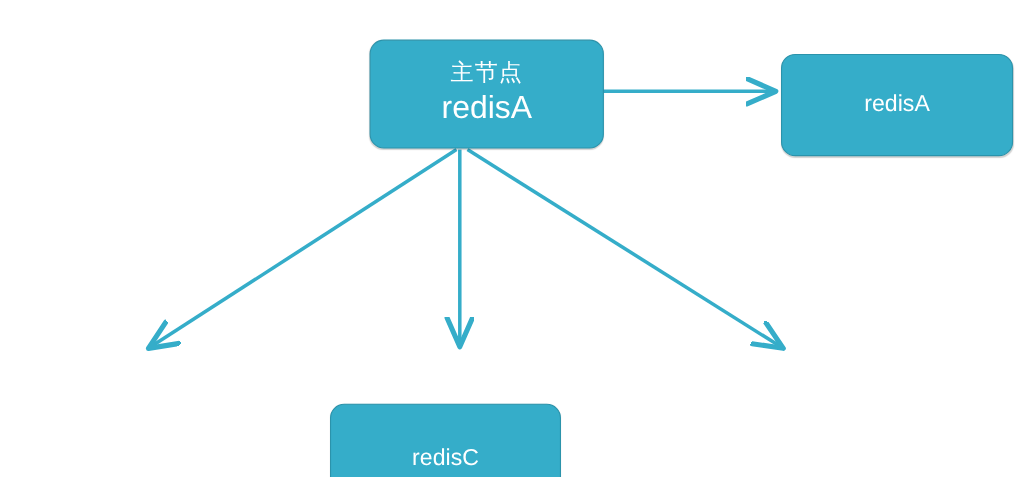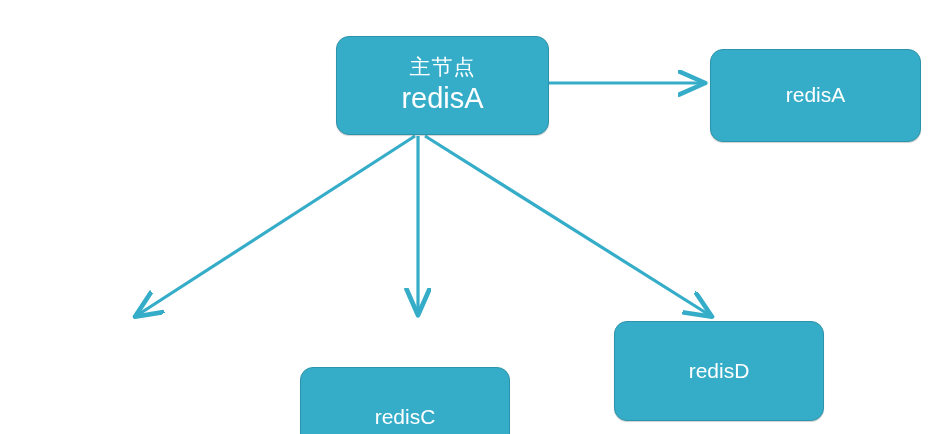--- a/index.html
+++ b/index.html
@@ -79,17 +79,14 @@
 
   <div class="node" style="left:710px; top:49px; width:211px; height:93px;">
     <div class="node-label">redisA</div>
   </div>
 
 
   <div class="node" style="left:300px; top:321px; width:210px; height:100px;margin-top:46px;">
     <div class="node-label">redisC</div>
   </div>
 
-  <div class="node" style="left:614px; top:321px; width:210px; height:100px;">
-    <div class="node-label">redisD</div>
-  </div>
 
 </div>
 
 </body></html>

